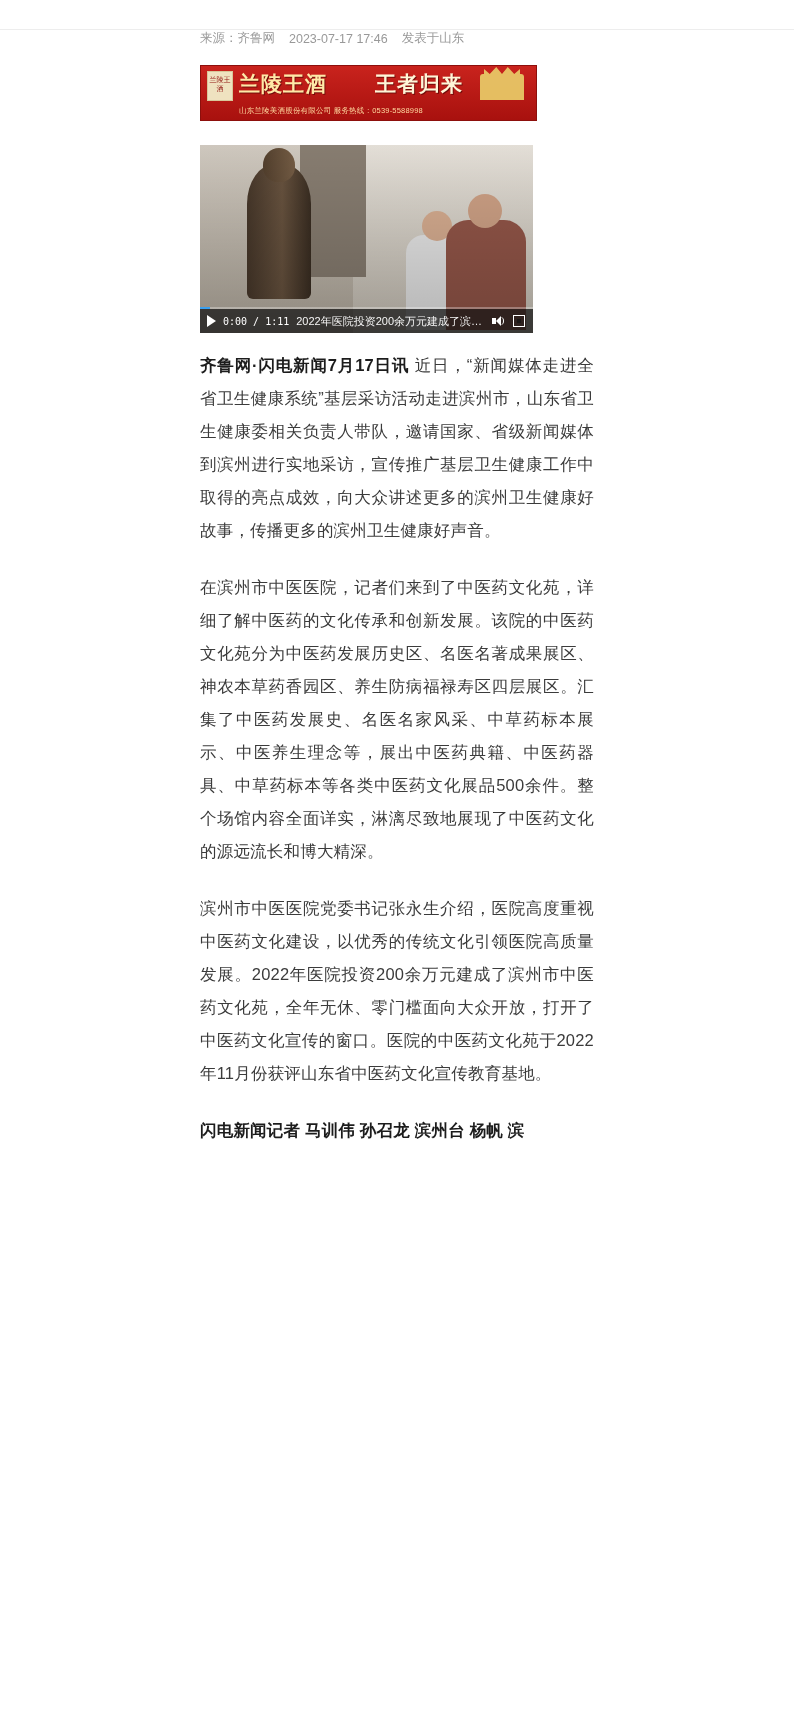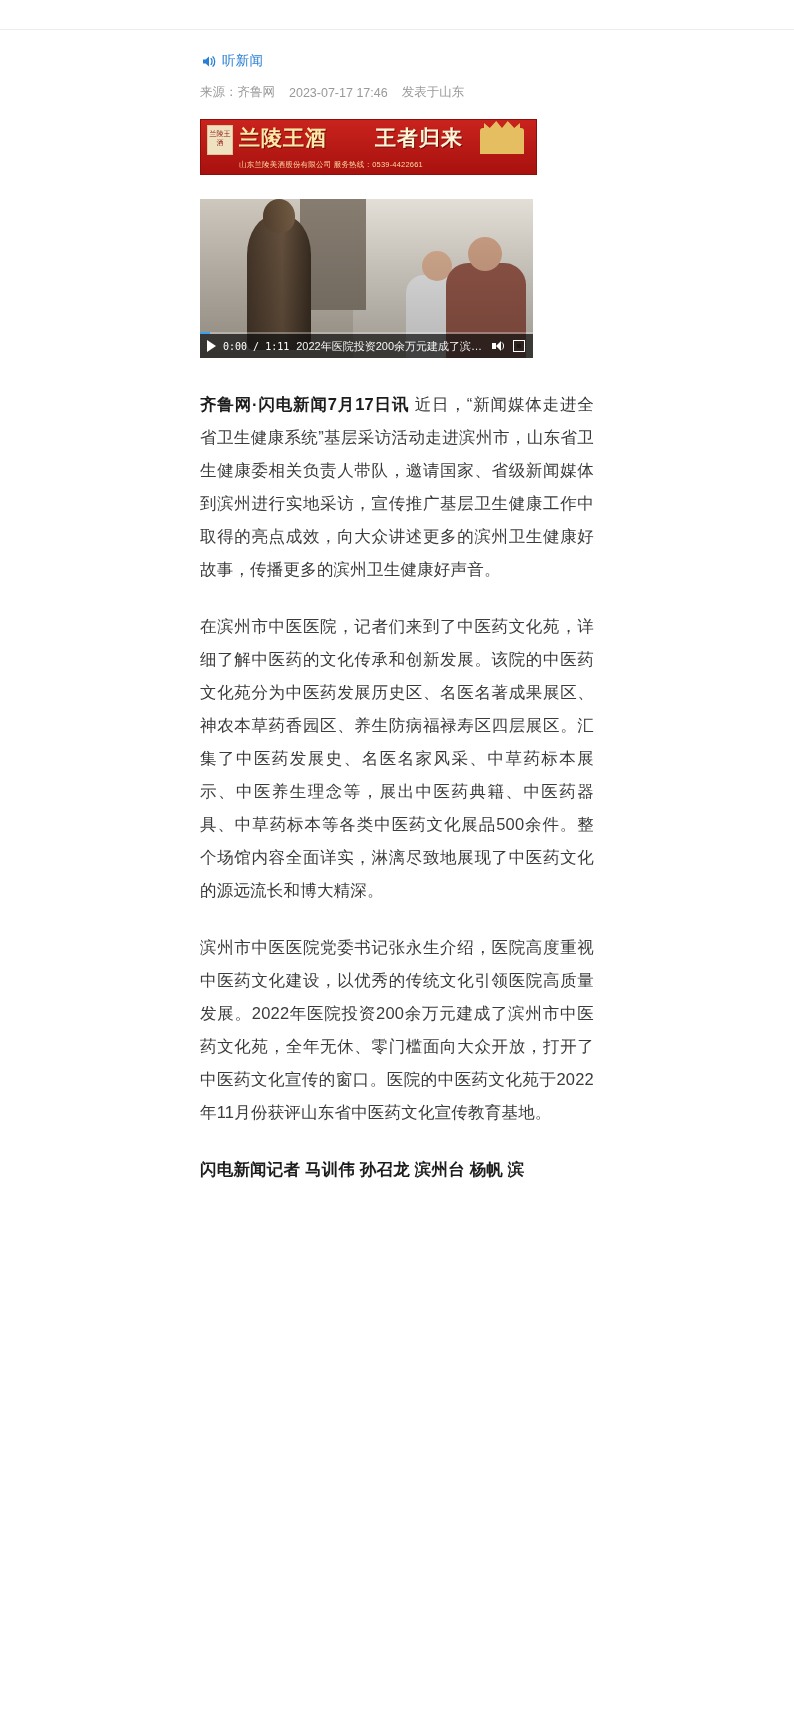--- a/index.html
+++ b/index.html
@@ -126,25 +126,25 @@
     position: absolute;
     left: 38px; bottom: 4px;
     font-size: 7.5px;
     color: #ffd9a0;
     letter-spacing: 0.2px;
   }
 
   
   .video {
     width: 333px;
-    height: 159px;
+    height: 188px;
     background: #2b2723;
     position: relative;
     overflow: hidden;
-    margin-bottom: 30px;
+    margin-bottom: 16px;
   }
   .vid-photo { position: absolute; inset: 0; }
   .vid-wall-l { position: absolute; left: 0; top: 0; width: 46%; height: 100%; background: linear-gradient(180deg,#d9d2c8,#bfb6a8); }
   .vid-wall-r { position: absolute; right: 0; top: 0; width: 54%; height: 100%; background: linear-gradient(180deg,#efeae2,#d3ccc0); }
   .vid-door { position: absolute; left: 30%; top: 0; width: 20%; height: 70%; background: #8e8376; }
   .vid-statue {
     position: absolute; left: 14%; top: 10%;
     width: 64px; height: 135px;
     background: linear-gradient(90deg,#4a3a2c,#6d5742 55%,#3c2f23);
     border-radius: 28px 28px 6px 6px / 40px 40px 6px 6px;
@@ -232,44 +232,34 @@
   .lead-strong { font-weight: bold; margin-top: 24px; }
 </style>
 </head>
 <body>
 
 <div class="page">
   <div class="topbar"></div>
 
   <div class="content">
 
-    <div class="listen-row">
-      <span class="speaker-icon">
-        <svg width="17" height="17" viewBox="0 0 17 17" aria-hidden="true">
-          <path d="M3 6.5h2.6L9 3.6v9.8L5.6 10.5H3z" fill="#2a7fd4"></path>
-          <path d="M11 5.6c1.4 1.1 1.4 4.7 0 5.8" stroke="#2a7fd4" stroke-width="1.3" fill="none" stroke-linecap="round"></path>
-          <path d="M12.9 3.8c2.4 2 2.4 7.4 0 9.4" stroke="#2a7fd4" stroke-width="1.3" fill="none" stroke-linecap="round"></path>
-        </svg>
-      </span>
-      <span class="listen-label">听新闻</span>
-    </div>
 
 
     <div class="meta">
       <span>来源：齐鲁网</span>
       <span>2023-07-17 17:46</span>
       <span>发表于山东</span>
     </div>
 
     <div class="banner">
       <div class="b-left">兰陵王酒</div>
       <div class="b-main">兰陵王酒</div>
       <div class="b-main2">王者归来</div>
       <div class="b-crown"></div>
-      <div class="b-sub">山东兰陵美酒股份有限公司    服务热线：0539-4422661</div>
+      <div class="b-sub">山东兰陵美酒股份有限公司    服务热线：0539-5588998</div>
     </div>
 
     <div class="video">
       <div class="vid-photo">
         <div class="vid-wall-l"></div>
         <div class="vid-wall-r"></div>
         <div class="vid-door"></div>
         <div class="vid-statue"></div>
         <div class="vid-p1"></div>
         <div class="vid-p2"></div>

